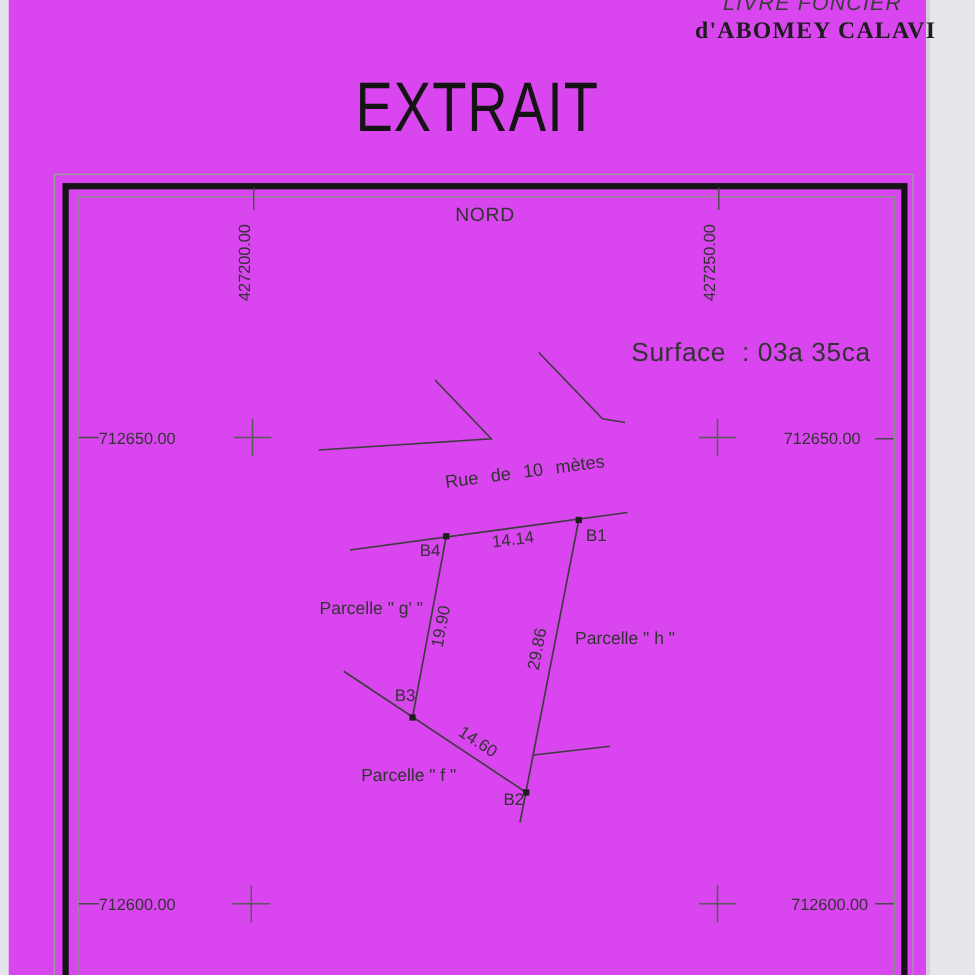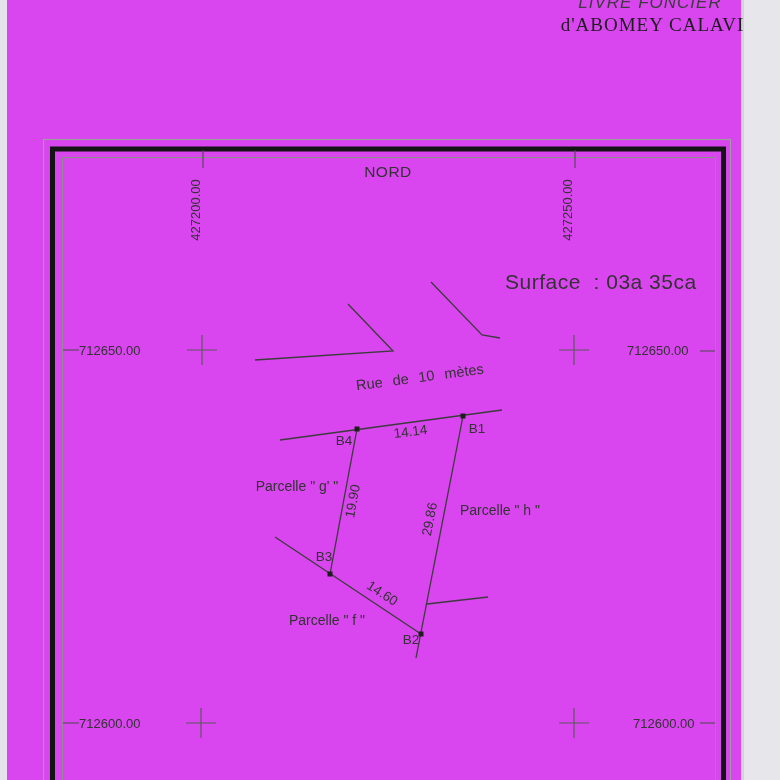--- a/index.html
+++ b/index.html
@@ -6,40 +6,43 @@
   body{width:780px;height:780px;overflow:hidden;background:#fdfdfe;
        font-family:"Liberation Sans", sans-serif;}
   .page{position:relative;width:780px;height:780px;background:#d946ef;overflow:hidden;}
   .strip-left{position:absolute;left:0;top:0;width:7px;height:780px;background:#e3e3e9;}
   .strip-right{position:absolute;left:741px;top:0;width:39px;height:780px;
                background:#e6e6eb;border-left:3px solid #d2d2da;box-sizing:border-box;}
   .registry-l1{position:absolute;top:-7px;left:560px;width:180px;text-align:center;
                font-style:italic;font-size:17px;letter-spacing:1px;color:#3c3c3c;
                font-family:"Liberation Sans",sans-serif;}
   .registry-l2{position:absolute;top:14px;left:555px;width:195px;text-align:center;
-               font-family:"Liberation Serif",serif;font-weight:normal;font-size:19px;
+               font-family:"Liberation Serif",serif;font-weight:bold;font-size:19px;
                letter-spacing:1px;color:#1d1d1d;}
   .title-wrap{position:absolute;top:58px;left:0;width:764px;height:58px;
               text-align:center;line-height:56px;}
   .title-text{display:inline-block;font-size:56px;letter-spacing:1px;color:#141414;
               transform:scaleX(0.8);transform-origin:50% 50%;}
   svg{position:absolute;left:0;top:0;}
   svg text{fill:#333;font-family:"Liberation Sans",sans-serif;}
 </style>
 </head>
 <body>
 
 <div class="page">
 
   <div class="strip-left"></div>
   <div class="strip-right"></div>
 
   <div class="registry-l1">LIVRE FONCIER</div>
   <div class="registry-l2">d'ABOMEY CALAVI</div>
 
+  <div class="title-wrap">
+    <span class="title-text">EXTRAIT</span>
+  </div>
 
   <svg width="780" height="780" viewBox="0 0 780 780">
 
     <g>
       <rect x="43.5" y="139.5" width="687" height="680" fill="none" stroke="#9d9d9d" stroke-width="1.2"></rect>
       <rect x="52.5" y="149" width="671" height="662" fill="none" stroke="#141414" stroke-width="5"></rect>
       <rect x="62.5" y="157.5" width="653" height="646" fill="none" stroke="#8d8d8d" stroke-width="1.1"></rect>
     </g>
 
     <path d="M203 150 V168 M575 150 V168 M63 350 H79 M700 351 H715 M63 723 H79 M700 723 H715" stroke="#4a4a4a" stroke-width="1.1" fill="none"></path>

